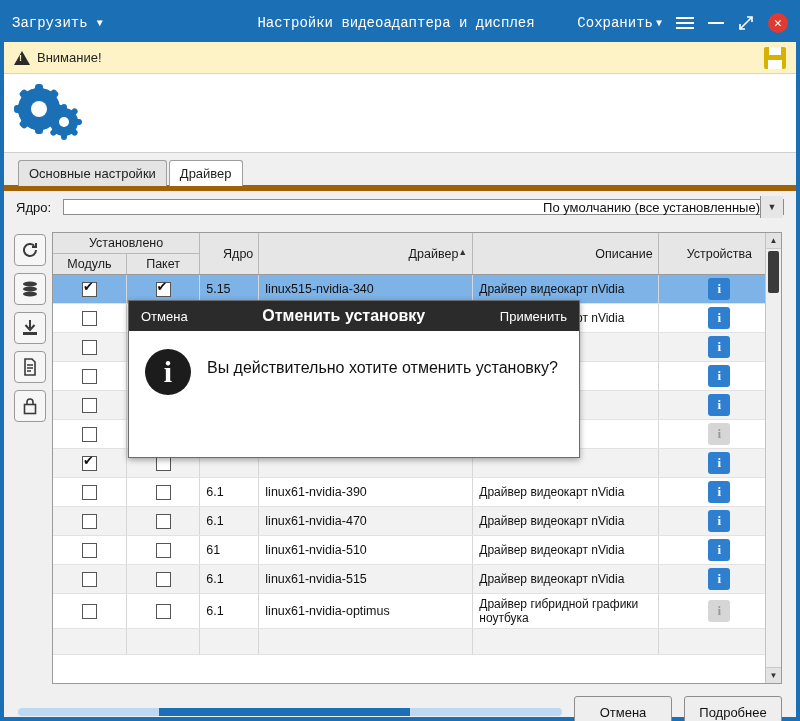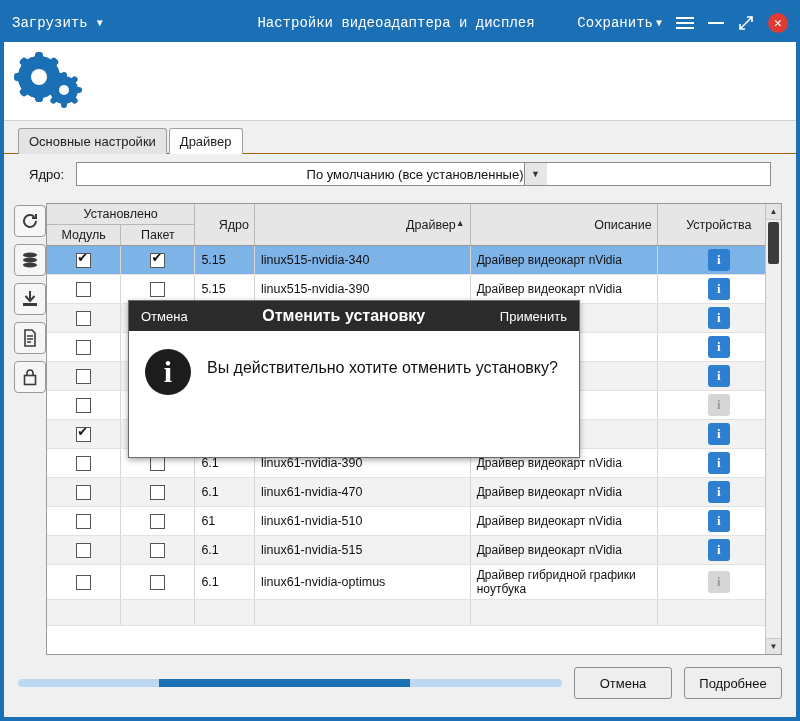--- a/index.html
+++ b/index.html
@@ -71,42 +71,42 @@
   .gear.big{width:42px;height:42px;left:0;top:4px;}
   .gear.big:after{content:"";position:absolute;left:13px;top:13px;width:16px;height:16px;border-radius:50%;background:#fff;}
   .gear.small{width:28px;height:28px;left:32px;top:24px;}
   .gear.small:after{content:"";position:absolute;left:9px;top:9px;width:10px;height:10px;border-radius:50%;background:#fff;}
   .tooth{position:absolute;background:#1a6fb5;}
   .htext h1{margin:0 0 4px 0;font-size:18px;font-weight:bold;color:#111;}
   .htext p{margin:0;font-size:13px;color:#333;}
   
   .tabsrow{
     background:#f0f0f0;padding:6px 14px 0 14px;display:flex;gap:2px;align-items:flex-end;
-    border-bottom:1px solid #a16207;
+    border-bottom:6px solid #a16207;
   }
   .tab{
     border:1px solid #9e9e9e;border-bottom:none;background:#e4e4e4;
     padding:5px 10px;font-size:13px;color:#222;border-radius:3px 3px 0 0;position:relative;top:1px;
   }
   .tab.active{background:#fff;}
   
   .kernelrow{
-    display:flex;align-items:center;gap:12px;padding:8px 25px;background:#f0f0f0;
+    display:flex;align-items:center;gap:12px;padding:8px 12px;background:#f0f0f0;
   }
   .kernelrow .lbl{font-size:13px;color:#111;}
   .combo{
-    flex:1;height:24px;border:1px solid #8d8d8d;background:#fff;display:flex;align-items:center;
-    justify-content:center;padding:0 0 0 6px;font-size:13px;color:#111;box-sizing:border-box;
+    flex:1;height:16px;border:1px solid #8d8d8d;background:#fff;display:flex;align-items:center;
+    justify-content:flex-end;padding:0 0 0 6px;font-size:13px;color:#111;box-sizing:border-box;
   }
   .combo .arrowbox{
     width:22px;height:22px;background:#e6e6e6;border-left:1px solid #8d8d8d;
     display:flex;align-items:center;justify-content:center;font-size:9px;color:#333;
   }
   
-  .body{display:flex;padding:9px 14px 0 10px;gap:0;}
+  .body{display:flex;padding:9px 14px 0 10px;gap:6px;}
   .toolcol{display:flex;flex-direction:column;gap:7px;padding-top:2px;}
   .toolbtn{
     width:30px;height:30px;border:1px solid #9a9a9a;border-radius:4px;background:#f6f6f6;
     display:flex;align-items:center;justify-content:center;
   }
   .tbl-wrap{
     flex:1;border:1px solid #9a9a9a;background:#fff;position:relative;height:452px;box-sizing:border-box;
     overflow:hidden;
   }
   table{border-collapse:collapse;width:100%;table-layout:fixed;font-size:12.5px;}
@@ -209,20 +209,27 @@
         <svg class="maxim" viewBox="0 0 16 16" aria-hidden="true">
           <path d="M2 9 L2 14 L7 14" fill="none" stroke="#fff" stroke-width="1.6"></path>
           <path d="M14 7 L14 2 L9 2" fill="none" stroke="#fff" stroke-width="1.6"></path>
           <path d="M2 14 L14 2" stroke="#fff" stroke-width="1.6"></path>
         </svg>
       </span>
       <span class="closebtn">✕</span>
     </div>
   </div>
 
+  <div class="warnbar">
+    <div class="warn-left">
+      <span class="tri"></span>
+      <span>Внимание!</span>
+    </div>
+    <span class="savedisk"></span>
+  </div>
 
   <div class="header">
     <div class="gears">
       <div class="gear big"></div>
       <div class="tooth" style="width:8px;height:50px;left:17px;top:0;border-radius:3px;"></div>
       <div class="tooth" style="width:50px;height:8px;left:-4px;top:21px;border-radius:3px;"></div>
       <div class="tooth" style="width:8px;height:50px;left:17px;top:0;transform:rotate(45deg);border-radius:3px;"></div>
       <div class="tooth" style="width:8px;height:50px;left:17px;top:0;transform:rotate(-45deg);border-radius:3px;"></div>
       <div class="gear big" style="z-index:2;"></div>
       <div class="tooth" style="width:6px;height:36px;left:43px;top:20px;border-radius:3px;"></div>

